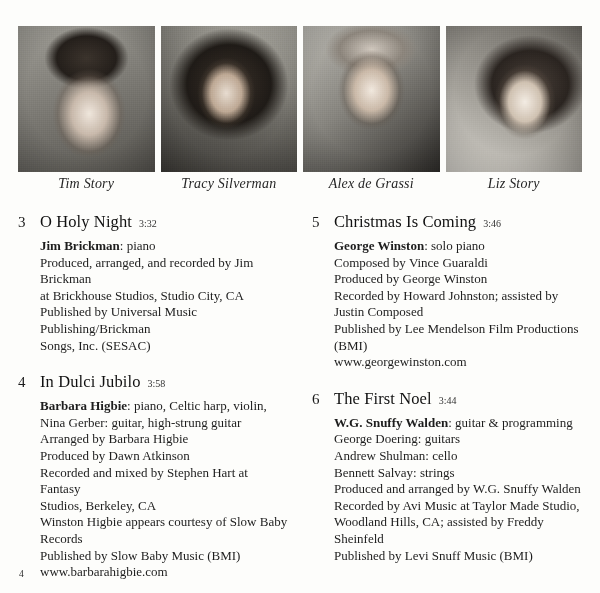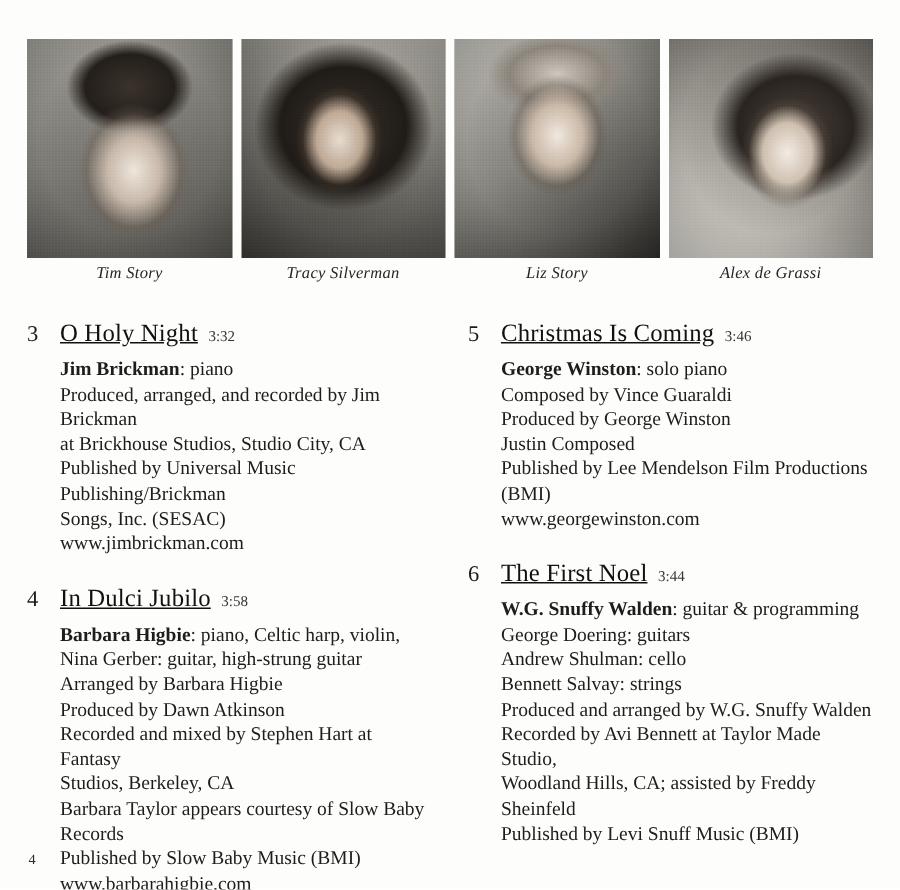--- a/index.html
+++ b/index.html
@@ -94,21 +94,21 @@
     top: 176px;
     width: 564px;
     height: 16px;
     display: flex;
     gap: 6px;
   }
   .caption {
     width: 138px;
     text-align: center;
     font-style: italic;
-    font-size: 11px;
+    font-size: 14px;
     color: #262626;
     letter-spacing: 0.2px;
   }
 
   
   .columns {
     position: absolute;
     left: 18px;
     top: 212px;
     width: 564px;
@@ -130,21 +130,20 @@
   .track-num {
     width: 22px;
     flex: 0 0 22px;
     font-size: 15px;
     color: #1b1b1b;
   }
   .track-title {
     font-size: 16.5px;
     color: #111;
     letter-spacing: 0.1px;
-    text-decoration: underline;
   }
   .track-time {
     font-size: 10px;
     margin-left: 7px;
     color: #333;
   }
 
   .credits {
     margin-left: 22px;
   }
@@ -189,96 +188,96 @@
     <div class="photo-cell p4">
       <div class="photo-inner"></div>
       <div class="grain"></div>
       <div class="vignette"></div>
     </div>
   </div>
 
   <div class="caption-row">
     <div class="caption">Tim Story</div>
     <div class="caption">Tracy Silverman</div>
+    <div class="caption">Alex de Grassi</div>
     <div class="caption">Liz Story</div>
-    <div class="caption">Alex de Grassi</div>
   </div>
 
   <div class="columns">
 
     <div class="col">
 
       <div class="track">
         <div class="track-head">
           <div class="track-num">3</div>
           <div class="track-title">O Holy Night</div>
           <div class="track-time">3:32</div>
         </div>
         <div class="credits">
           <div class="credit-line"><b>Jim Brickman</b><span>: piano</span></div>
           <div class="credit-line">Produced, arranged, and recorded by Jim Brickman</div>
           <div class="credit-line">at Brickhouse Studios, Studio City, CA</div>
           <div class="credit-line">Published by Universal Music Publishing/Brickman</div>
           <div class="credit-line">Songs, Inc. (SESAC)</div>
-          <div class="credit-line url">www.jimbrickman.com</div>
         </div>
       </div>
 
       <div class="track">
         <div class="track-head">
           <div class="track-num">4</div>
           <div class="track-title">In Dulci Jubilo</div>
           <div class="track-time">3:58</div>
         </div>
         <div class="credits">
           <div class="credit-line"><b>Barbara Higbie</b><span>: piano, Celtic harp, violin,</span></div>
           <div class="credit-line">Nina Gerber: guitar, high-strung guitar</div>
           <div class="credit-line">Arranged by Barbara Higbie</div>
           <div class="credit-line">Produced by Dawn Atkinson</div>
           <div class="credit-line">Recorded and mixed by Stephen Hart at Fantasy</div>
           <div class="credit-line">Studios, Berkeley, CA</div>
-          <div class="credit-line">Barbara Taylor appears courtesy of Slow Baby Records</div>
+          <div class="credit-line">Winston Higbie appears courtesy of Slow Baby Records</div>
           <div class="credit-line">Published by Slow Baby Music (BMI)</div>
           <div class="credit-line url">www.barbarahigbie.com</div>
         </div>
       </div>
 
     </div>
 
     <div class="col">
 
       <div class="track">
         <div class="track-head">
           <div class="track-num">5</div>
           <div class="track-title">Christmas Is Coming</div>
           <div class="track-time">3:46</div>
         </div>
         <div class="credits">
           <div class="credit-line"><b>George Winston</b><span>: solo piano</span></div>
           <div class="credit-line">Composed by Vince Guaraldi</div>
           <div class="credit-line">Produced by George Winston</div>
+          <div class="credit-line">Recorded by Howard Johnston; assisted by</div>
           <div class="credit-line">Justin Composed</div>
           <div class="credit-line">Published by Lee Mendelson Film Productions (BMI)</div>
           <div class="credit-line url">www.georgewinston.com</div>
         </div>
       </div>
 
       <div class="track">
         <div class="track-head">
           <div class="track-num">6</div>
           <div class="track-title">The First Noel</div>
           <div class="track-time">3:44</div>
         </div>
         <div class="credits">
           <div class="credit-line"><b>W.G. Snuffy Walden</b><span>: guitar &amp; programming</span></div>
           <div class="credit-line">George Doering: guitars</div>
           <div class="credit-line">Andrew Shulman: cello</div>
           <div class="credit-line">Bennett Salvay: strings</div>
           <div class="credit-line">Produced and arranged by W.G. Snuffy Walden</div>
-          <div class="credit-line">Recorded by Avi Bennett at Taylor Made Studio,</div>
+          <div class="credit-line">Recorded by Avi Music at Taylor Made Studio,</div>
           <div class="credit-line">Woodland Hills, CA; assisted by Freddy Sheinfeld</div>
           <div class="credit-line">Published by Levi Snuff Music (BMI)</div>
         </div>
       </div>
 
     </div>
 
   </div>
 
   <div class="folio">4</div>

